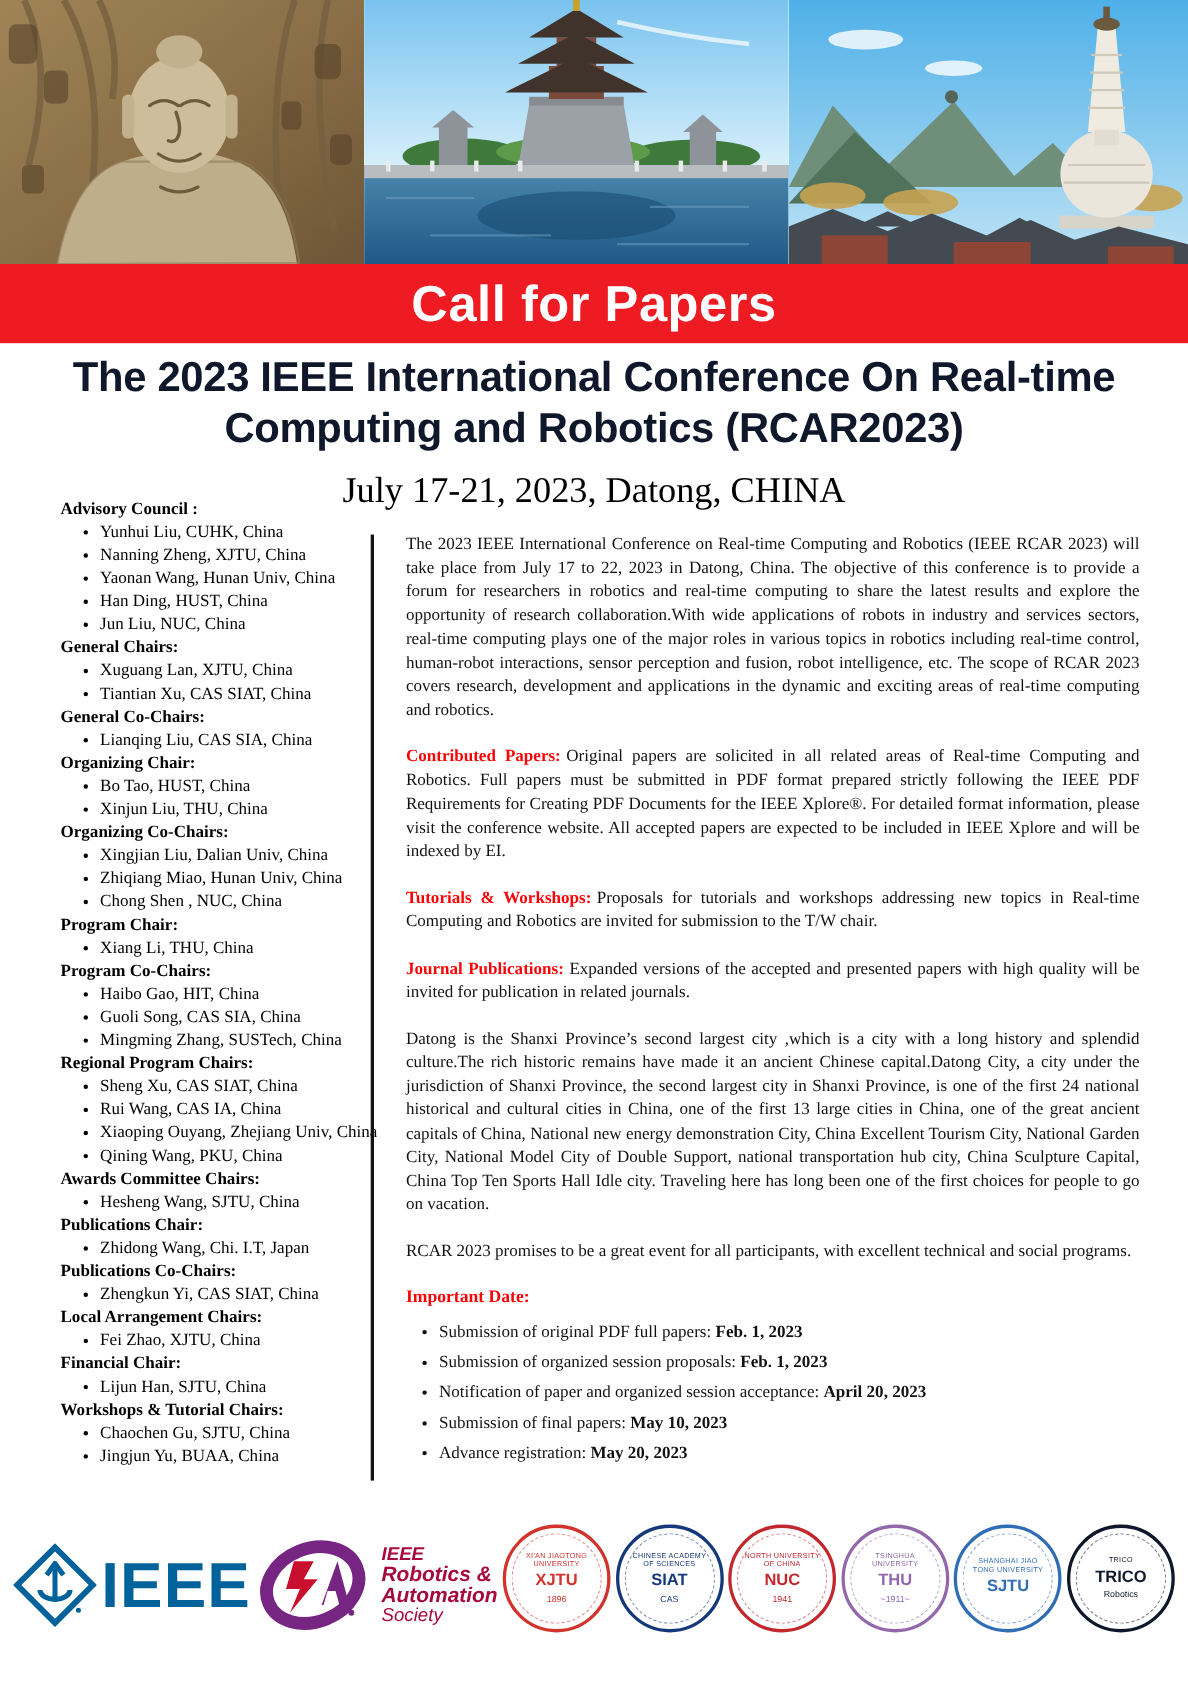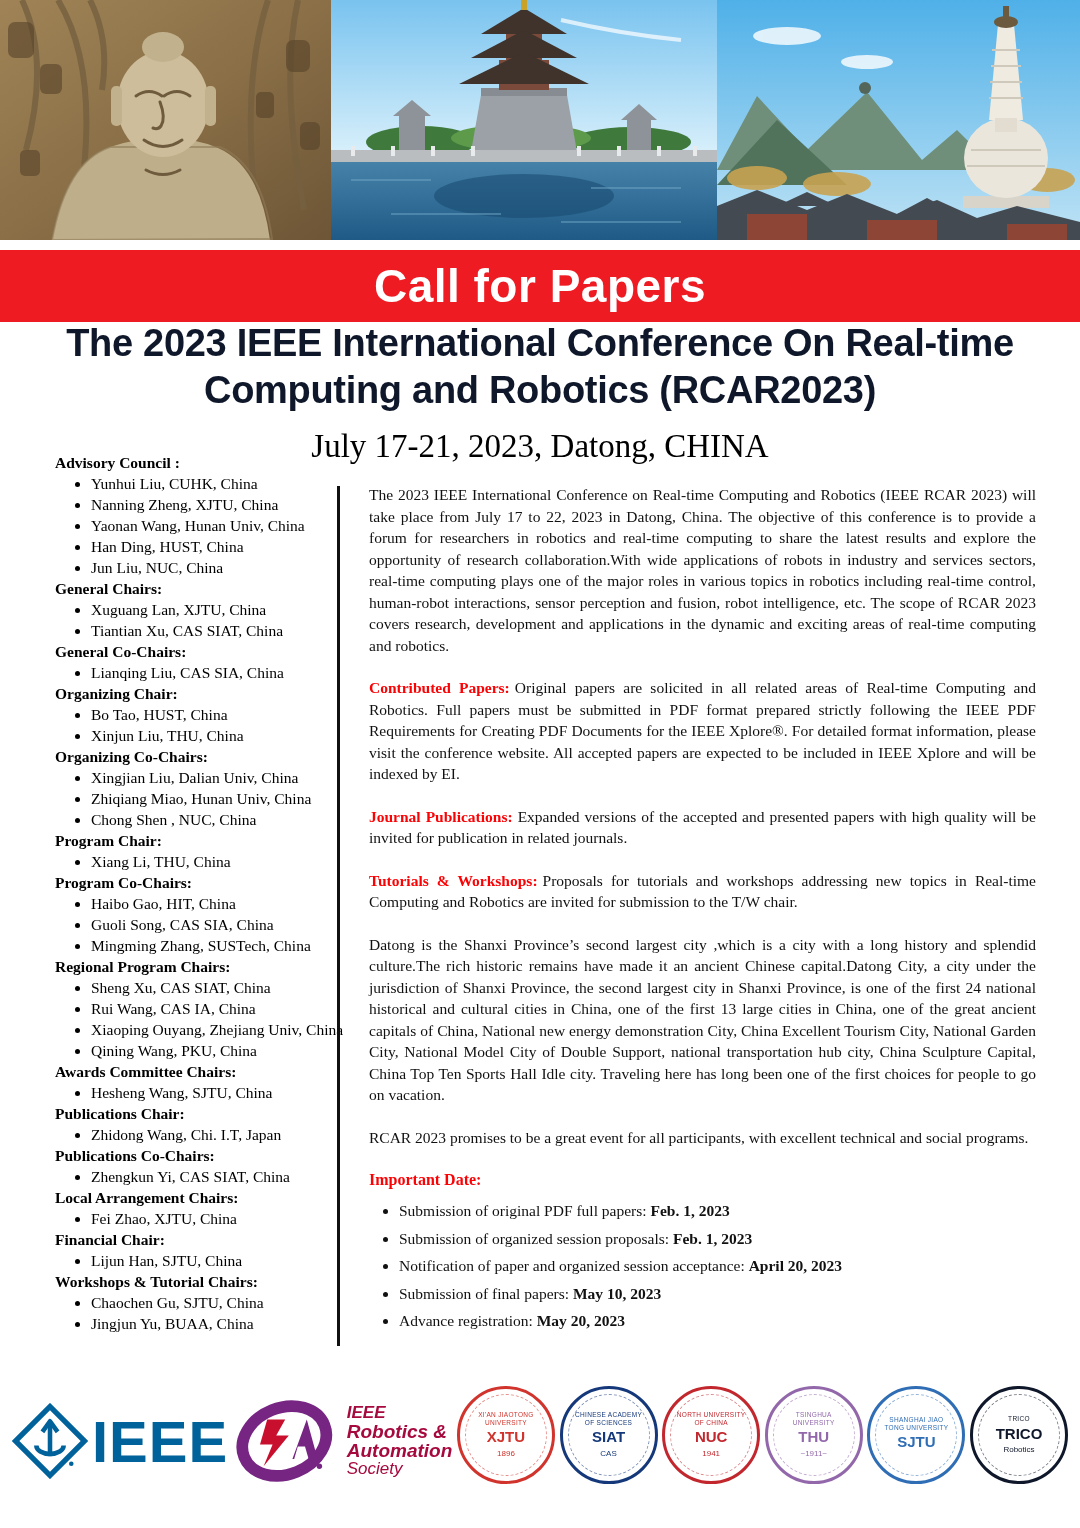--- a/index.html
+++ b/index.html
@@ -6,21 +6,21 @@
   html,body { background:#ffffff; }
   body { font-family: "Liberation Serif", serif; color:#111; }
   .page { position: relative; width: 1080px; height: 1528px; margin: 0 auto; background: #fff; overflow: hidden; }
 
   
   .photos { position: absolute; top: 0; left: 0; width: 1080px; height: 240px; display: flex; }
   .photo { height: 240px; }
   .photo svg { display: block; width: 100%; height: 100%; }
 
   
-  .banner { position: absolute; top: 250px; left: 0; width: 1080px; height: 72px;
+  .banner { position: absolute; top: 240px; left: 0; width: 1080px; height: 72px;
             display: flex; align-items: center; justify-content: center; }
   .banner-text { color: #fff; font-family: "Liberation Sans", sans-serif; font-weight: 700;
                  font-size: 46px; letter-spacing: .5px; }
 
   
   .conf-title { position: absolute; top: 320px; left: 0; width: 1080px; text-align: center;
                 font-family: "Liberation Sans", sans-serif; font-weight: 700; font-size: 38px;
                 line-height: 47px; letter-spacing: -0.3px; }
 
   
@@ -367,23 +367,23 @@
   </aside>
 
   <div class="divider"></div>
 
   <main class="main-col">
     <div>
     <p class="para"><span class="para-label" style="color:#fb0205"></span><span class="para-text">The 2023 IEEE International Conference on Real-time Computing and Robotics (IEEE RCAR 2023) will take place from July 17 to 22, 2023 in Datong, China. The objective of this conference is to provide a forum for researchers in robotics and real-time computing to share the latest results and explore the opportunity of research collaboration.With wide applications of robots in industry and services sectors, real-time computing plays one of the major roles in various topics in robotics including real-time control, human-robot interactions, sensor perception and fusion, robot intelligence, etc. The scope of RCAR 2023 covers research, development and applications in the dynamic and exciting areas of real-time computing and robotics.</span></p>
 
     <p class="para"><span class="para-label" style="color:#fb0205">Contributed Papers:</span><span class="para-text">Original papers are solicited in all related areas of Real-time Computing and Robotics. Full papers must be submitted in PDF format prepared strictly following the IEEE PDF Requirements for Creating PDF Documents for the IEEE Xplore®. For detailed format information, please visit the conference website. All accepted papers are expected to be included in IEEE Xplore and will be indexed by EI.</span></p>
 
+    <p class="para"><span class="para-label" style="color:#fb0205">Tutorials &amp; Workshops:</span><span class="para-text">Proposals for tutorials and workshops addressing new topics in Real-time Computing and Robotics are invited for submission to the T/W chair.</span></p>
+
     <p class="para"><span class="para-label" style="color:#fb0205">Journal Publications:</span><span class="para-text">Expanded versions of the accepted and presented papers with high quality will be invited for publication in related journals.</span></p>
-
-    <p class="para"><span class="para-label" style="color:#fb0205">Tutorials &amp; Workshops:</span><span class="para-text">Proposals for tutorials and workshops addressing new topics in Real-time Computing and Robotics are invited for submission to the T/W chair.</span></p>
 
     <p class="para"><span class="para-label" style="color:#fb0205"></span><span class="para-text">Datong is the Shanxi Province’s second largest city ,which is a city with a long history and splendid culture.The rich historic remains have made it an ancient Chinese capital.Datong City, a city under the jurisdiction of Shanxi Province, the second largest city in Shanxi Province, is one of the first 24 national historical and cultural cities in China, one of the first 13 large cities in China, one of the great ancient capitals of China, National new energy demonstration City, China Excellent Tourism City, National Garden City, National Model City of Double Support, national transportation hub city, China Sculpture Capital, China Top Ten Sports Hall  Idle city. Traveling here has long been one of the first choices for people to go on vacation.</span></p>
 
     <p class="para"><span class="para-label" style="color:#fb0205"></span><span class="para-text">RCAR 2023 promises to be a great event for all participants, with excellent technical and social programs.</span></p>
   </div>
     <div>
       <h3 class="id-heading" style="color:#fb0205">Important Date:</h3>
       <ul class="id-list">
     <li><span class="dt-text">Submission of original PDF full papers: </span><span class="dt-date">Feb. 1, 2023</span></li>
 

